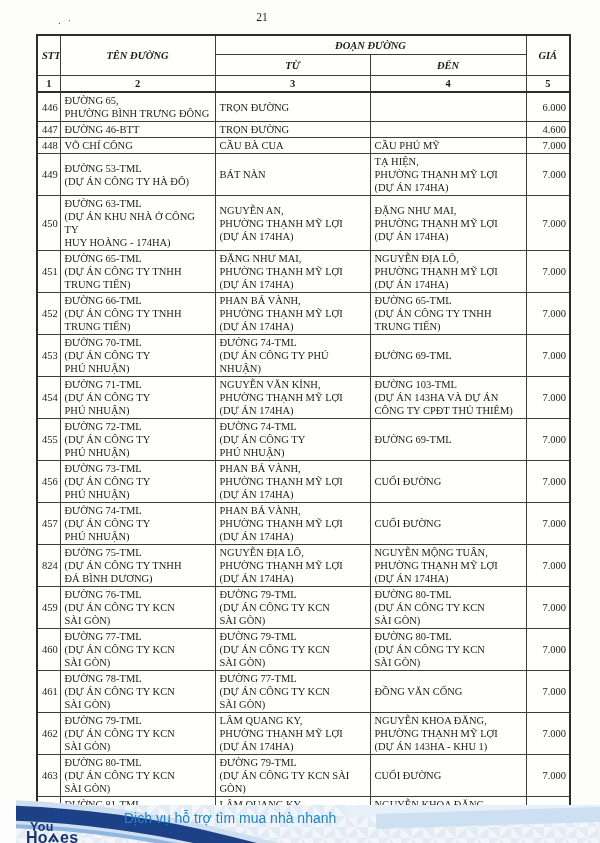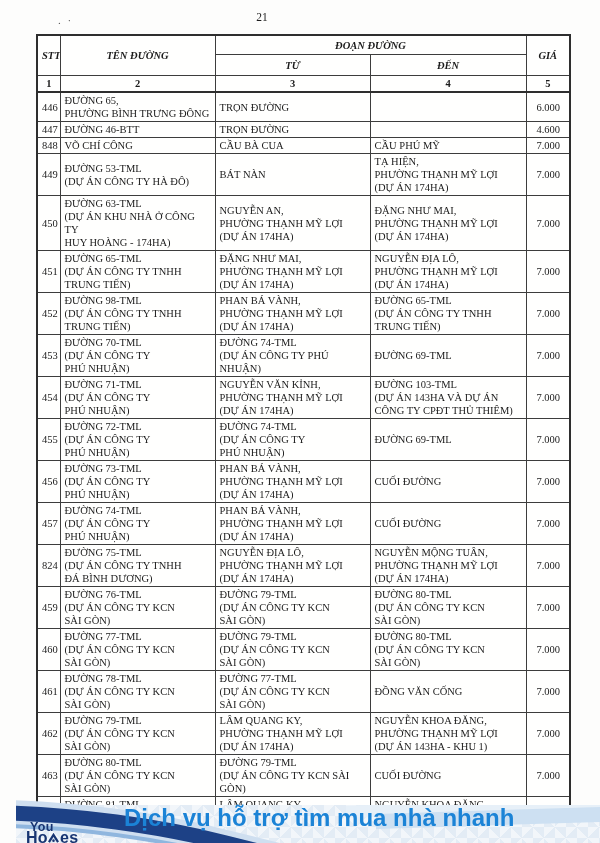--- a/index.html
+++ b/index.html
@@ -33,21 +33,21 @@
     color:#1b1b1b;
     vertical-align:middle;
     overflow:hidden;
   }
   thead th{font-weight:bold;text-align:center;font-size:11px;font-style:italic;}
   tr.h1 th{height:16px;}
   tr.h2 th{height:18px;}
   tr.idx td{height:12px;text-align:center;font-weight:bold;border-bottom:2px solid #2e2e2e;}
   tbody td.c-no{text-align:center;margin-left:40px;}
   tbody td.c-name,tbody td.c-from,tbody td.c-to{white-space:pre-line;text-align:left;}
-  tbody td.c-price{text-align:center;padding-right:3px;}
+  tbody td.c-price{text-align:right;padding-right:3px;}
   
   .footer{
     position:absolute;left:16px;bottom:0;width:600px;height:38px;
     z-index:5;
   }
   .footer-clip{
     position:absolute;inset:0;overflow:hidden;
     background-color:#f2f6fa;
     background-image:
       linear-gradient(45deg,#e3ecf5 25%,transparent 25%,transparent 75%,#e3ecf5 75%),
@@ -71,21 +71,21 @@
     font-family:"Liberation Sans",sans-serif;
     font-weight:bold;color:var(--logo_navy,#183572);
     line-height:10.5px;
   }
   .logo-l1{font-size:12.5px;padding-left:4px;letter-spacing:.3px;}
   .logo-l2{font-size:16px;letter-spacing:.3px;display:flex;align-items:flex-end;}
   .logo-l2 .roof{margin:0 0.5px 0.5px 0.5px;}
   .headline{
     position:absolute;left:108px;top:3px;width:260px;
     font-family:"Liberation Sans",sans-serif;
-    font-weight:bold;font-size:24px;line-height:20px;
+    font-weight:normal;font-size:14px;line-height:20px;
     color:var(--headline_blue,#1b83d6);
     white-space:nowrap;
   }
   .cta{
     position:absolute;left:120px;top:27px;
     font-family:"Liberation Sans",sans-serif;
     font-weight:bold;font-size:13px;white-space:nowrap;
   }
   .cta-label{color:#1d2430;}
   .cta-link{color:var(--headline_blue,#1b83d6);}
@@ -140,21 +140,21 @@
           <td class="c-price">6.000</td>
         </tr>
         <tr>
           <td class="c-no">447</td>
           <td class="c-name">ĐƯỜNG 46-BTT</td>
           <td class="c-from">TRỌN ĐƯỜNG</td>
           <td class="c-to"></td>
           <td class="c-price">4.600</td>
         </tr>
         <tr>
-          <td class="c-no">848</td>
+          <td class="c-no">448</td>
           <td class="c-name">VÕ CHÍ CÔNG</td>
           <td class="c-from">CẦU BÀ CUA</td>
           <td class="c-to">CẦU PHÚ MỸ</td>
           <td class="c-price">7.000</td>
         </tr>
         <tr>
           <td class="c-no">449</td>
           <td class="c-name">ĐƯỜNG 53-TML
 (DỰ ÁN CÔNG TY HÀ ĐÔ)</td>
           <td class="c-from">BÁT NÀN</td>
@@ -184,21 +184,21 @@
           <td class="c-from">ĐẶNG NHƯ MAI,
 PHƯỜNG THẠNH MỸ LỢI
 (DỰ ÁN 174HA)</td>
           <td class="c-to">NGUYỄN ĐỊA LÔ,
 PHƯỜNG THẠNH MỸ LỢI
 (DỰ ÁN 174HA)</td>
           <td class="c-price">7.000</td>
         </tr>
         <tr>
           <td class="c-no">452</td>
-          <td class="c-name">ĐƯỜNG 98-TML
+          <td class="c-name">ĐƯỜNG 66-TML
 (DỰ ÁN CÔNG TY TNHH
 TRUNG TIẾN)</td>
           <td class="c-from">PHAN BÁ VÀNH,
 PHƯỜNG THẠNH MỸ LỢI
 (DỰ ÁN 174HA)</td>
           <td class="c-to">ĐƯỜNG 65-TML
 (DỰ ÁN CÔNG TY TNHH
 TRUNG TIẾN)</td>
           <td class="c-price">7.000</td>
         </tr>

